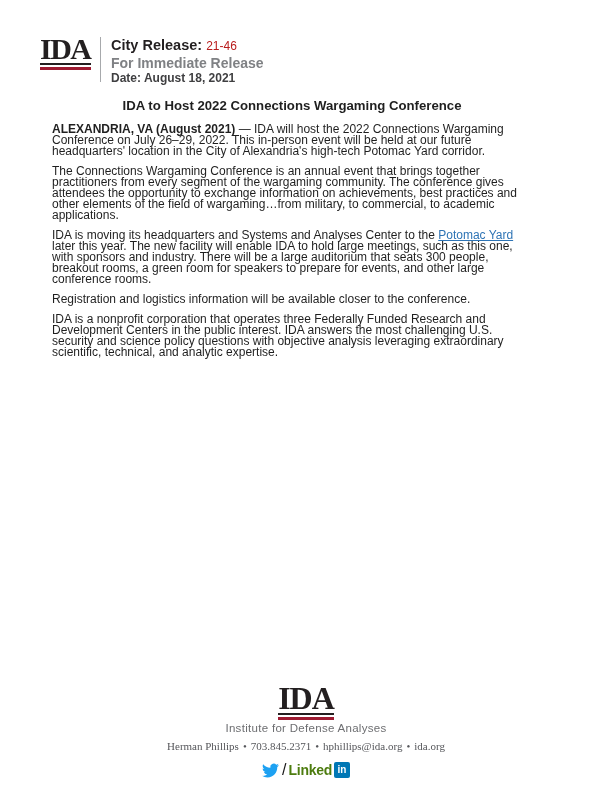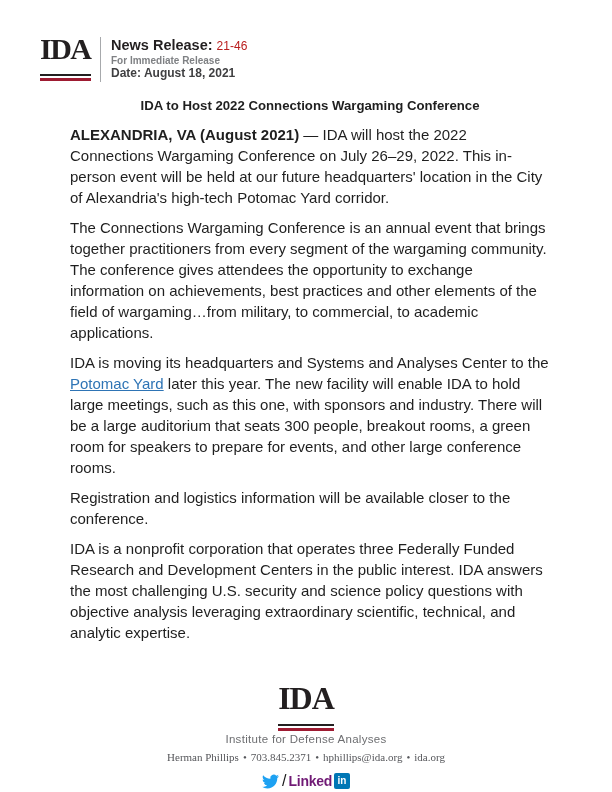--- a/index.html
+++ b/index.html
@@ -6,68 +6,68 @@
   html,body { background:#ffffff; }
   body { width:612px; height:792px; font-family:"Liberation Sans", sans-serif; position:relative; }
   .page { position:absolute; top:0; left:0; width:612px; height:792px; background:#ffffff; overflow:hidden; }
 
   
   .masthead { position:absolute; top:36px; left:40px; display:flex; align-items:flex-start; }
   .ida-logo { display:inline-flex; flex-direction:column; }
   .ida-logo-text {
     font-family:"Liberation Serif", serif; font-weight:700;
     font-size:30px; line-height:0.88; letter-spacing:-1.5px;
-    color:#231f20; border-bottom:2.5px solid #231f20; padding-bottom:12px;
+    color:#231f20; border-bottom:2.5px solid #231f20; padding-bottom:1px;
   }
   .ida-logo-redbar { height:3.5px; background:#9e1b32; margin-top:1.5px; }
   .masthead-divider { width:1.5px; background:#a7a9ac; height:45px; margin:1px 10px 0 9px; }
   .masthead-text { padding-top:2px; }
   .nr-line { font-size:14.5px; font-weight:700; color:#231f20; line-height:1.1; }
   .nr-number { font-size:12px; font-weight:400; color:#b91c1c; }
-  .fir-line { font-size:10px; font-weight:700; color:#7f8184; line-height:1.15; margin-top:1px; }
+  .fir-line { font-size:14px; font-weight:700; color:#7f8184; line-height:1.15; margin-top:1px; }
   .date-line { font-size:12px; font-weight:700; color:#3f3f41; line-height:1.15; margin-top:1px; }
 
   
-  .article { position:absolute; left:70px; top:98px; width:480px; }
+  .article { position:absolute; left:52px; top:98px; width:480px; }
   .article-title { font-size:13.2px; font-weight:700; color:#1f1f1f; text-align:center; margin-bottom:11px; }
-  .article p { font-size:15px; line-height:21px; color:#1f1f1f; margin-bottom:9px; }
+  .article p { font-size:12px; line-height:11px; color:#1f1f1f; margin-bottom:9px; }
   .article p b { font-weight:700; }
   .doc-link { color:#2e74b5; text-decoration:underline; cursor:pointer; }
 
   
   .page-footer { position:absolute; top:684px; left:0; width:612px; display:flex; flex-direction:column; align-items:center; }
   .footer-logo .ida-logo-text { font-size:32px; letter-spacing:-1px; }
   .org-name { font-size:11.5px; color:#6d6e71; margin-top:2px; letter-spacing:0.3px; }
   .contact-line { font-size:11px; color:#55565a; margin-top:6px;font-family:Liberation Serif, serif; }
   .contact-line .dot { margin:0 4px; }
   .social-row { margin-top:9px; display:flex; align-items:center; }
   .twitter-icon { width:17px; height:17px; margin-right:3px; cursor:pointer; }
   .twitter-icon svg { display:block; width:100%; height:100%; fill:#1da1f2; }
   .social-slash { font-size:16px; color:#1a1a1a; margin-right:2px; }
-  .linked-word { font-size:14px; font-weight:700; color:#701a75; letter-spacing:-0.3px; }
+  .linked-word { font-size:14px; font-weight:700; color:#4d7c0f; letter-spacing:-0.3px; }
   .in-badge {
     width:16px; height:16px; background:#0077b5; color:#ffffff;
     font-size:10px; font-weight:700; border-radius:2px;
     display:inline-flex; align-items:center; justify-content:center;
     margin-left:2px; cursor:pointer; line-height:1;
   }
 </style>
 </head>
 <body>
 
 <div class="page">
 
   <header class="masthead">
     <div class="ida-logo">
       <span class="ida-logo-text">IDA</span>
       <span class="ida-logo-redbar"></span>
     </div>
     <div class="masthead-divider"></div>
     <div class="masthead-text">
-      <div class="nr-line"><span>News Release</span><span>: </span><span class="nr-number">21-46</span></div>
+      <div class="nr-line"><span>City Release</span><span>: </span><span class="nr-number">21-46</span></div>
       <div class="fir-line">For Immediate Release</div>
       <div class="date-line">Date: August 18, 2021</div>
     </div>
   </header>
 
   <main class="article">
     <h1 class="article-title">IDA to Host 2022 Connections Wargaming Conference</h1>
     <p><b>ALEXANDRIA, VA (August 2021)</b><span> — IDA will host the 2022 Connections Wargaming Conference on July 26–29, 2022. This in-person event will be held at our future headquarters' location in the City of Alexandria's high-tech Potomac Yard corridor.</span></p>
     <p>The Connections Wargaming Conference is an annual event that brings together practitioners from every segment of the wargaming community. The conference gives attendees the opportunity to exchange information on achievements, best practices and other elements of the field of wargaming…from military, to commercial, to academic applications.</p>
     <p><span>IDA is moving its headquarters and Systems and Analyses Center to the </span><a class="doc-link">Potomac Yard</a><span> later this year. The new facility will enable IDA to hold large meetings, such as this one, with sponsors and industry. There will be a large auditorium that seats 300 people, breakout rooms, a green room for speakers to prepare for events, and other large conference rooms.</span></p>

